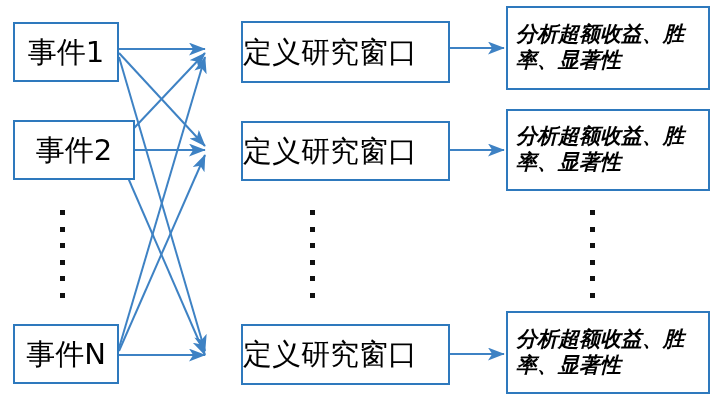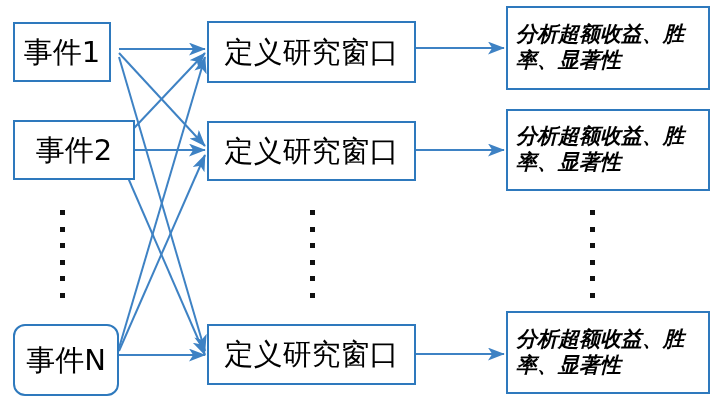--- a/index.html
+++ b/index.html
@@ -35,21 +35,22 @@
     justify-content: center;
   }
   .node-event .node-label {
     font-size: 29px;
     line-height: 1.0;
     color: #000000;
     white-space: nowrap;
     letter-spacing: 0px;
   }
   .node-window {
-    justify-content: center;
+    justify-content: flex-start;
+    margin-left: 34px;
   }
   .node-window .node-label {
     font-size: 29px;
     line-height: 1.0;
     color: #000000;
     white-space: nowrap;
   }
   .node-analysis {
     justify-content: center;
     padding: 0 4px 0 8px;
@@ -98,29 +99,29 @@
 
     <line x1="119" y1="348" x2="205" y2="57" stroke="#3E82C4" stroke-width="2" marker-end="url(#arrowhead)"></line>
     <line x1="119" y1="351" x2="205" y2="155" stroke="#3E82C4" stroke-width="2" marker-end="url(#arrowhead)"></line>
     <line x1="119" y1="355" x2="205" y2="355" stroke="#3E82C4" stroke-width="2" marker-end="url(#arrowhead)"></line>
 
     <line x1="416" y1="48" x2="504" y2="48" stroke="#3E82C4" stroke-width="2" marker-end="url(#arrowhead)"></line>
     <line x1="416" y1="150" x2="504" y2="150" stroke="#3E82C4" stroke-width="2" marker-end="url(#arrowhead)"></line>
     <line x1="416" y1="354" x2="504" y2="354" stroke="#3E82C4" stroke-width="2" marker-end="url(#arrowhead)"></line>
   </svg>
 
-  <div class="node node-event" style="left:13px; top:22px; width:98px; height:60px;">
+  <div class="node node-event" style="left:13px; top:22px; width:106px; height:60px;">
     <span class="node-label">事件1</span>
   </div>
 
   <div class="node node-event" style="left:13px; top:120px; width:122px; height:60px;">
     <span class="node-label">事件2</span>
   </div>
 
-  <div class="node node-event" style="left:13px; top:324px; width:106px; height:72px;border-radius:12px;">
+  <div class="node node-event" style="left:13px; top:324px; width:106px; height:60px;">
     <span class="node-label">事件N</span>
   </div>
 
   <div class="ellipsis" style="left:57px; top:210px; width:10px; height:88px;">
     <span class="dot"></span>
     <span class="dot"></span>
     <span class="dot"></span>
     <span class="dot"></span>
     <span class="dot"></span>
     <span class="dot"></span>

